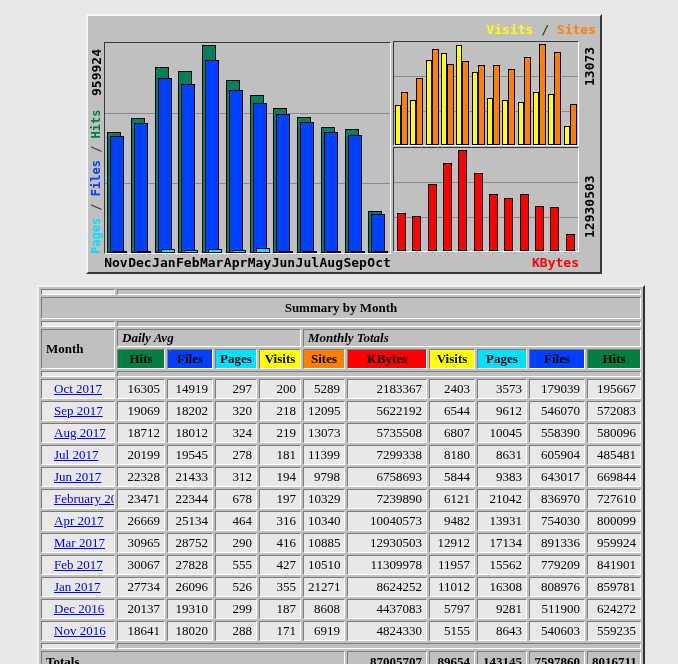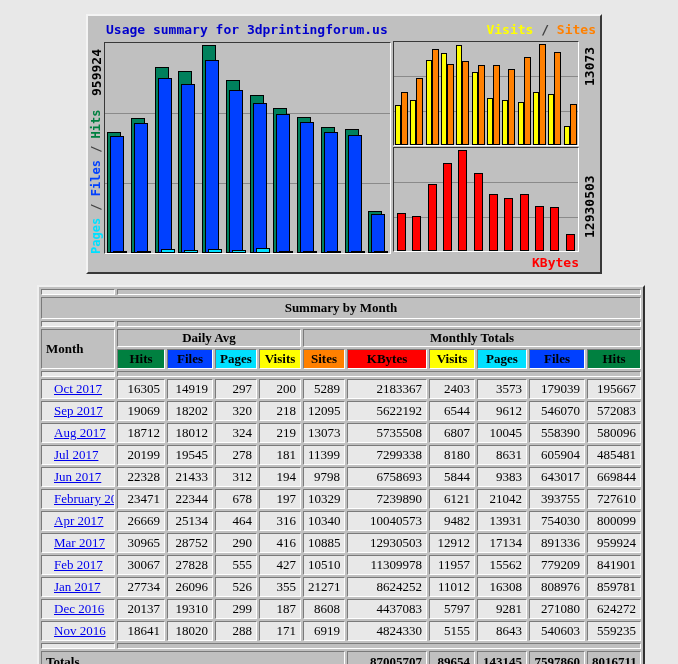--- a/index.html
+++ b/index.html
@@ -71,36 +71,35 @@
     border:2px solid; border-color:#f0f0f0 #303030 #303030 #f0f0f0;
     font-family:"Liberation Serif", serif;
   }
   .summary th, .summary td {
     font-size:13px; padding:0 4px; white-space:nowrap; overflow:hidden;
     border:1px solid; border-color:#7a7a7a #ffffff #ffffff #7a7a7a;
   }
   .hdr   { background:#C0C0C0; font-weight:bold; }
   .title-cell { background:#C0C0C0; font-weight:bold; font-size:15px; text-align:center; height:20px; }
   .col-hdr { font-weight:bold; text-align:center; height:18px; }
-  .group-hdr { text-align:center; }
+  .group-hdr { text-align:left;font-style:italic; }
   .month-hdr { text-align:left; vertical-align:middle; }
   .data-cell { background:#E8E8E8; height:18px; }
   .num { text-align:right; }
   .month-cell { text-align:left; }
   .month-cell a { color:#0000EE;margin-left:8px; }
   .totals-cell { background:#C0C0C0; font-weight:bold; height:20px; }
   .spacer-cell { height:4px; padding:0; background:#E8E8E8;
     border:1px solid; border-color:#7a7a7a #ffffff #ffffff #7a7a7a; }
   .spacer-void { border:none; background:transparent; padding:0; height:4px; }
 </style>
 </head>
 <body>
 
 <div class="graph">
-  <div class="graph-title">Usage summary for 3dprintingforum.us</div>
 
   <div class="legend-top"><span class="legend-visits">Visits</span><span class="legend-sep"> / </span><span class="legend-sites">Sites</span></div>
 
   <div class="vtext" id="axis-left-max">959924</div>
 
   <div class="vtext" id="axis-left-series"><span class="lbl-pages">Pages</span><span class="lbl-sep"> / </span><span class="lbl-files">Files</span><span class="lbl-sep"> / </span><span class="lbl-hits">Hits</span></div>
 
   <div class="vtext" id="axis-right-top">13073</div>
   <div class="vtext" id="axis-right-bottom">12930503</div>
 
@@ -182,20 +181,34 @@
       <div class="bar" style="left: 64px; width: 9px; height: 101px; background: rgb(255, 0, 0); z-index: 1;"></div>
       <div class="bar" style="left: 80px; width: 9px; height: 78px; background: rgb(255, 0, 0); z-index: 1;"></div>
       <div class="bar" style="left: 95px; width: 9px; height: 57px; background: rgb(255, 0, 0); z-index: 1;"></div>
       <div class="bar" style="left: 110px; width: 9px; height: 53px; background: rgb(255, 0, 0); z-index: 1;"></div>
       <div class="bar" style="left: 126px; width: 9px; height: 57px; background: rgb(255, 0, 0); z-index: 1;"></div>
       <div class="bar" style="left: 141px; width: 9px; height: 45px; background: rgb(255, 0, 0); z-index: 1;"></div>
       <div class="bar" style="left: 156px; width: 9px; height: 44px; background: rgb(255, 0, 0); z-index: 1;"></div>
       <div class="bar" style="left: 172px; width: 9px; height: 17px; background: rgb(255, 0, 0); z-index: 1;"></div>
     </div>
 
+  <div class="months" id="month-axis">
+      <span>Nov</span>
+      <span>Dec</span>
+      <span>Jan</span>
+      <span>Feb</span>
+      <span>Mar</span>
+      <span>Apr</span>
+      <span>May</span>
+      <span>Jun</span>
+      <span>Jul</span>
+      <span>Aug</span>
+      <span>Sep</span>
+      <span>Oct</span>
+    </div>
   <div class="kbytes-label">KBytes</div>
 </div>
 
 <table class="summary">
   <colgroup>
     <col style="width:74px">
       <col style="width:48px">
       <col style="width:46px">
     <col style="width:42px">
       <col style="width:42px">
@@ -309,21 +322,21 @@
       <tr>
         <td class="data-cell month-cell"><a href="#">February 2017</a></td>
         <td class="data-cell num">23471</td>
         <td class="data-cell num">22344</td>
         <td class="data-cell num">678</td>
         <td class="data-cell num">197</td>
         <td class="data-cell num">10329</td>
         <td class="data-cell num">7239890</td>
         <td class="data-cell num">6121</td>
         <td class="data-cell num">21042</td>
-        <td class="data-cell num">393755</td>
+        <td class="data-cell num">836970</td>
         <td class="data-cell num">727610</td>
       </tr>
       <tr>
         <td class="data-cell month-cell"><a href="#">Apr 2017</a></td>
         <td class="data-cell num">26669</td>
         <td class="data-cell num">25134</td>
         <td class="data-cell num">464</td>
         <td class="data-cell num">316</td>
         <td class="data-cell num">10340</td>
         <td class="data-cell num">10040573</td>
@@ -374,21 +387,21 @@
       <tr>
         <td class="data-cell month-cell"><a href="#">Dec 2016</a></td>
         <td class="data-cell num">20137</td>
         <td class="data-cell num">19310</td>
         <td class="data-cell num">299</td>
         <td class="data-cell num">187</td>
         <td class="data-cell num">8608</td>
         <td class="data-cell num">4437083</td>
         <td class="data-cell num">5797</td>
         <td class="data-cell num">9281</td>
-        <td class="data-cell num">271080</td>
+        <td class="data-cell num">511900</td>
         <td class="data-cell num">624272</td>
       </tr>
       <tr>
         <td class="data-cell month-cell"><a href="#">Nov 2016</a></td>
         <td class="data-cell num">18641</td>
         <td class="data-cell num">18020</td>
         <td class="data-cell num">288</td>
         <td class="data-cell num">171</td>
         <td class="data-cell num">6919</td>
         <td class="data-cell num">4824330</td>

